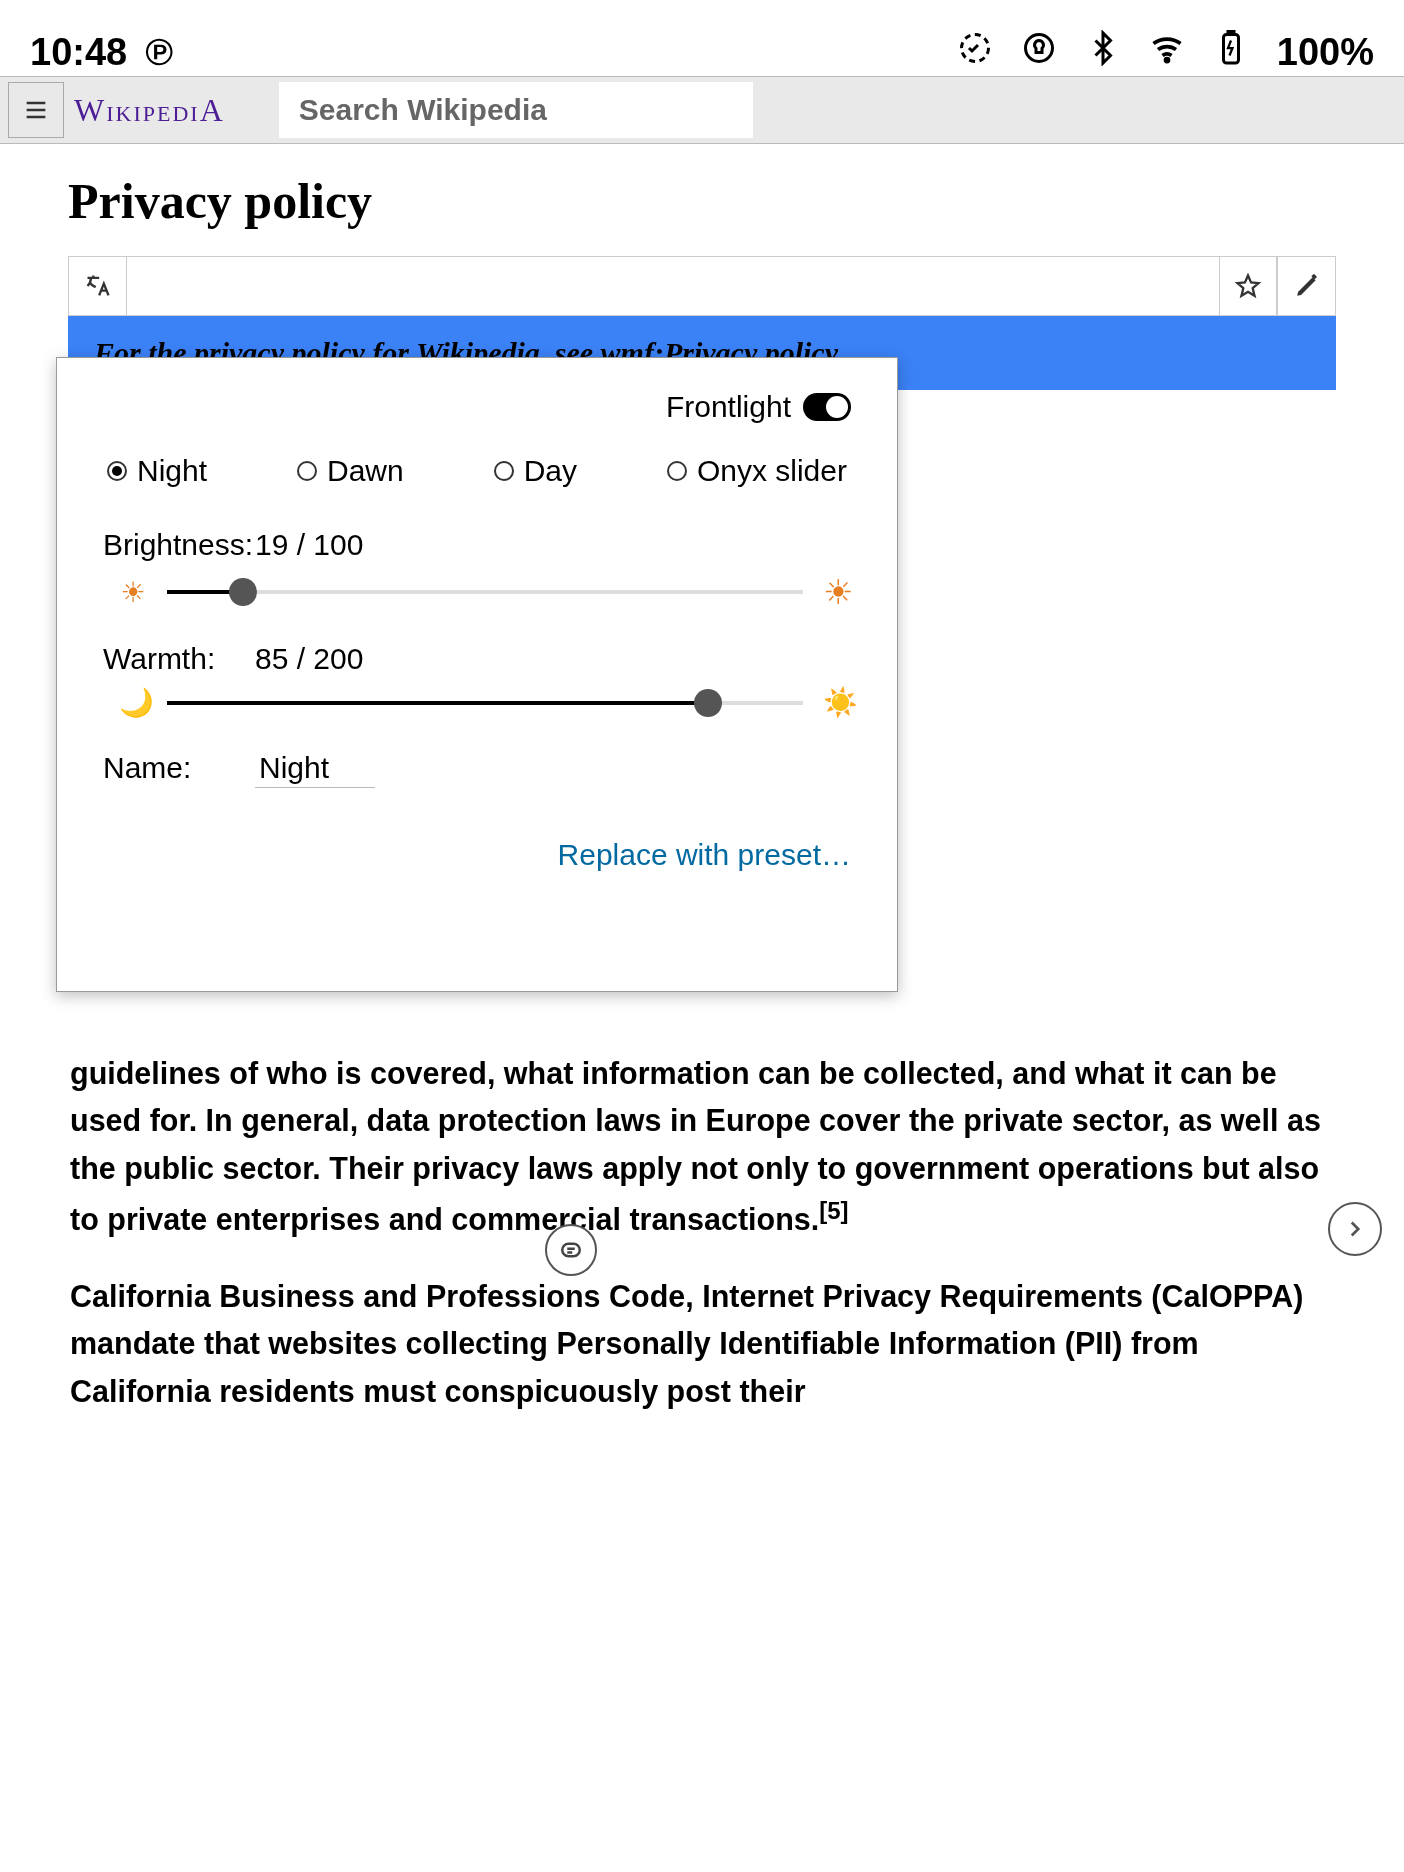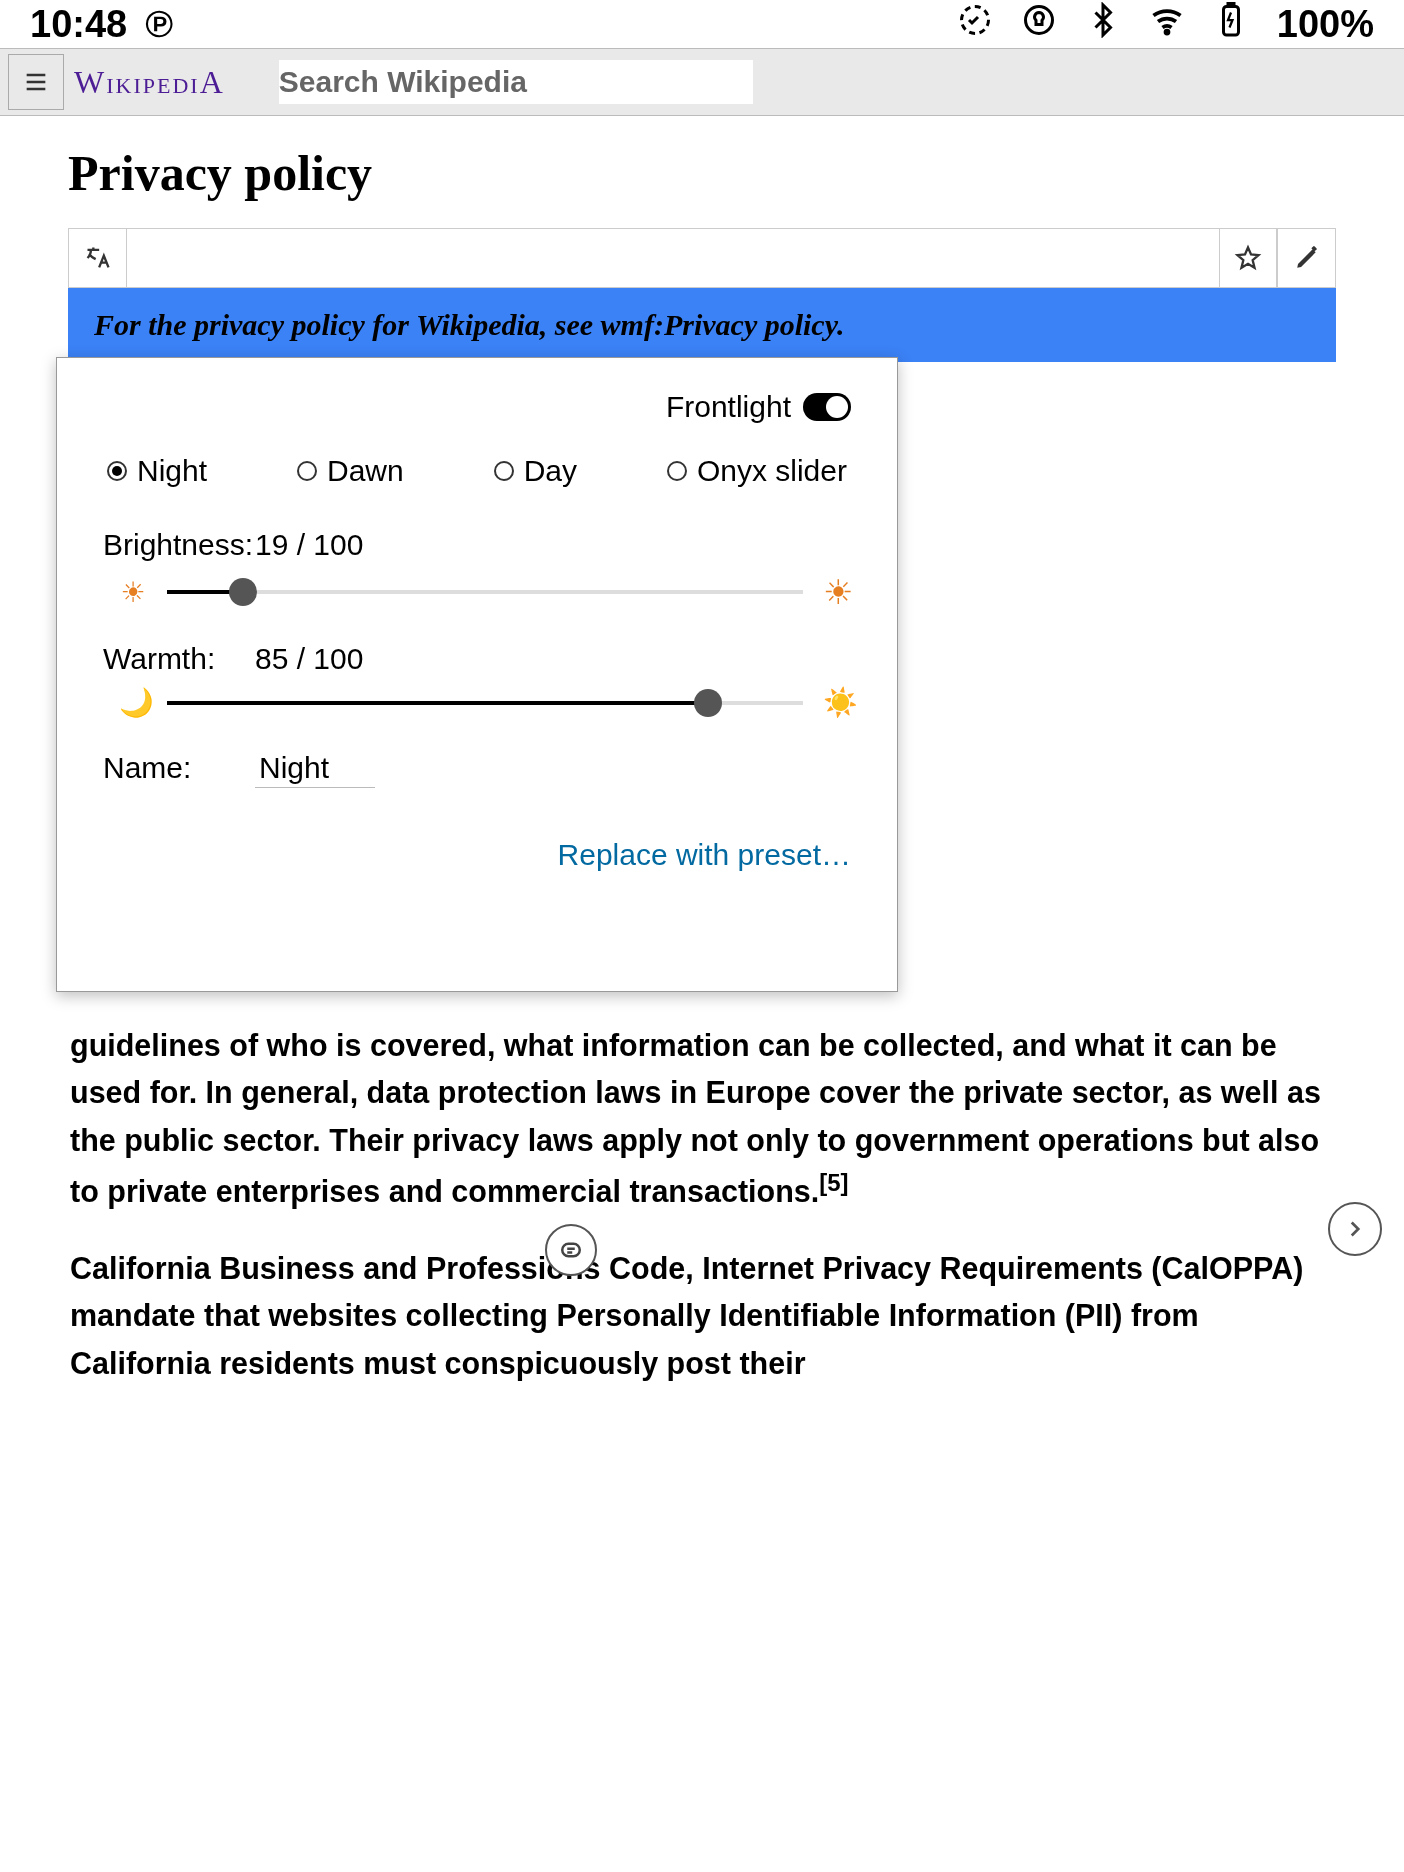--- a/index.html
+++ b/index.html
@@ -13,20 +13,21 @@
   position: relative;
 }
 .status-bar {
   height: 48px;
   display: flex;
   align-items: center;
   padding: 0 30px;
   font-size: 38px;
   font-weight: 600;
   background: #fff;
+  margin-top: 28px;
 }
 .status-left { display: flex; align-items: center; gap: 18px; }
 .status-right { margin-left: auto; display: flex; align-items: center; gap: 28px; }
 .status-right svg { width: 36px; height: 36px; }
 .wiki-header {
   height: 68px;
   border-top: 1px solid #bbb;
   border-bottom: 1px solid #bbb;
   background: #e9e9e9;
   display: flex;
@@ -45,25 +46,25 @@
 .wordmark {
   font-family: "Times New Roman", serif;
   font-size: 32px;
   font-variant: small-caps;
   letter-spacing: 2px;
   color: #4c1d95;
 }
 .search-box {
   flex: 0 0 474px;
   margin-left: 44px;
-  height: 44px;
+  height: 56px;
   background: #fff;
   display: flex;
   align-items: center;
-  padding: 0 0;
+  padding: 0 20px;
   color: #666;
   font-size: 30px;
   font-weight: 600;
 }
 .page-content { padding: 28px 68px 0; }
 .page-title {
   font-family: Georgia, "Times New Roman", serif;
   font-size: 50px;
   font-weight: 700;
   margin-bottom: 26px;
@@ -284,21 +285,21 @@
     <span class="sun-s" style="color:#e67e22">☀</span>
     <div class="slider">
       <div class="fill" style="width:12%"></div>
       <div class="thumb" style="left:12%"></div>
     </div>
     <span class="sun-l" style="color:#e67e22;font-size:34px">☀</span>
   </div>
 
   <div class="ctl-row">
     <span class="lbl">Warmth:</span>
-    <span>85 / 100</span>
+    <span>85 / 200</span>
   </div>
   <div class="slider-row">
     <span class="moon">🌙</span>
     <div class="slider">
       <div class="fill" style="width:85%"></div>
       <div class="thumb" style="left:85%"></div>
     </div>
     <span class="sun-full">☀️</span>
   </div>
 

